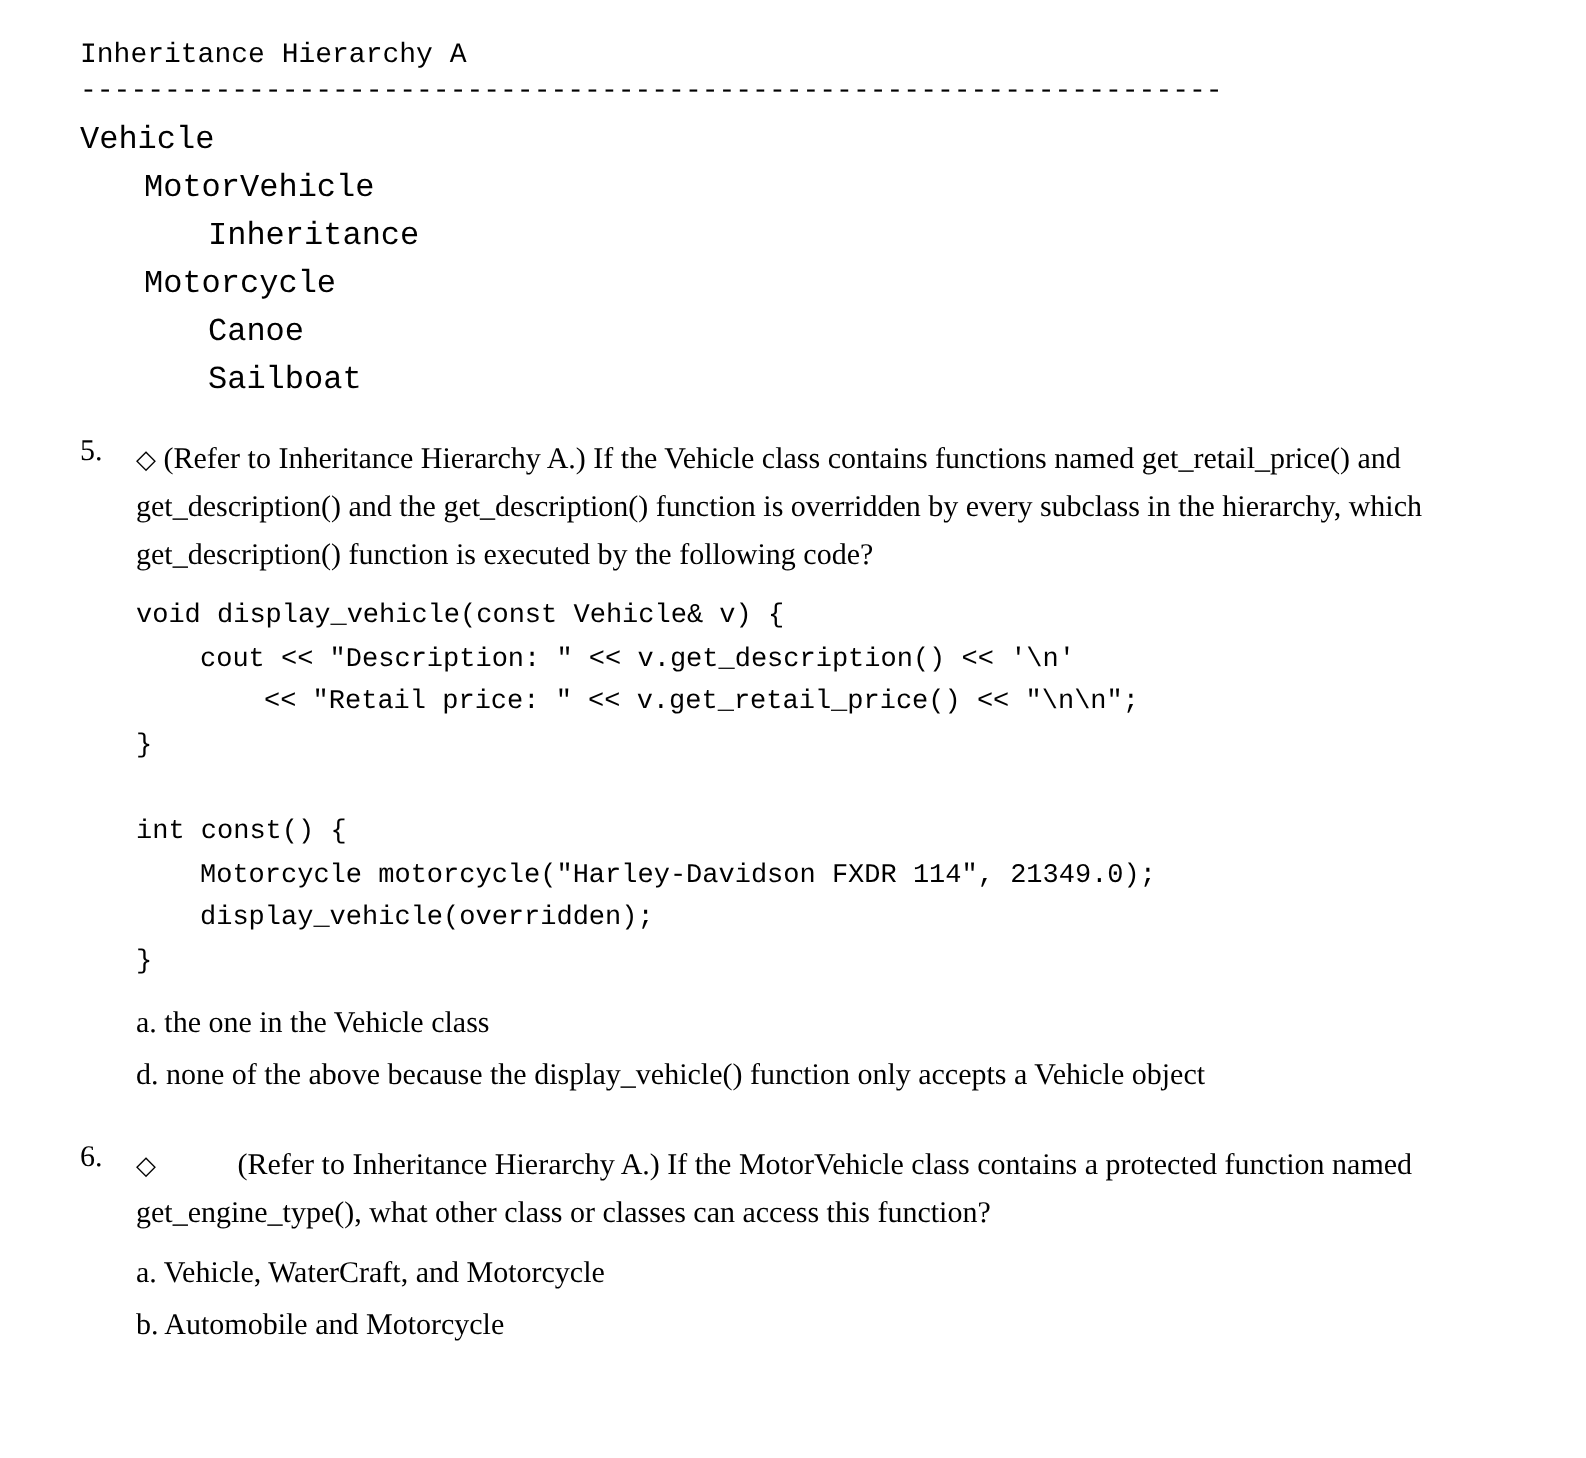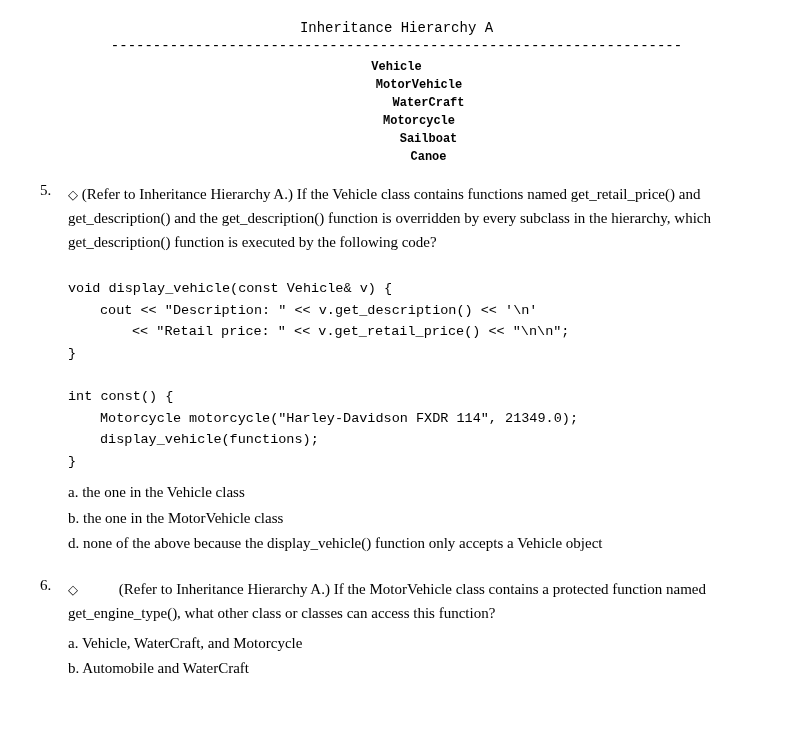--- a/index.html
+++ b/index.html
@@ -23,64 +23,62 @@
     }
     .divider-line {
       font-family: "Courier New", Courier, monospace;
       font-size: 14px;
       letter-spacing: 0px;
       margin-bottom: 4px;
       color: #000;
     }
     .hierarchy-tree {
       font-family: "Courier New", Courier, monospace;
-      font-size: 12px;
+      font-size: 16px;
       margin-bottom: 16px;
       line-height: 1.5;
-      font-weight: bold;
     }
     .tree-l0 { margin-left: 0px; }
-    .tree-l1 { margin-left: 45px; }
+    .tree-l1 { margin-left: 32px; }
     .tree-l2 { margin-left: 64px; }
 
     .question-block {
       margin-bottom: 20px;
     }
     .question-text {
       font-size: 15px;
       line-height: 1.6;
       margin-bottom: 10px;
       text-align: justify;
     }
     .diamond {
       display: inline;
       font-size: 13px;
     }
     .code-block {
       font-family: "Courier New", Courier, monospace;
       font-size: 13.5px;
       line-height: 1.6;
-      margin: 24px 0 8px 0;
+      margin: 8px 0 8px 0;
       background: #fff;
     }
     .code-indent1 { margin-left: 32px; }
     .code-indent2 { margin-left: 64px; }
 
     .answer-options {
       font-size: 15px;
       line-height: 1.7;
       margin-top: 6px;
     }
     .answer-option {
       display: block;
     }
 
     .section-gap {
       margin-bottom: 12px;
-      text-align: center;
     }
 
     .q5-wrapper {
       display: flex;
       gap: 0;
       margin-bottom: 4px;
     }
     .q5-num {
       min-width: 28px;
       flex-shrink: 0;
@@ -100,24 +98,24 @@
   </style>
 </head>
 <body>
 
 <div class="section-gap">
   <div class="hierarchy-title">Inheritance Hierarchy A</div>
   <div class="divider-line">--------------------------------------------------------------------</div>
   <div class="hierarchy-tree">
     <div class="tree-l0">Vehicle</div>
     <div class="tree-l1">MotorVehicle</div>
-    <div class="tree-l2">WaterCraft</div>
+    <div class="tree-l2">Inheritance</div>
     <div class="tree-l1">Motorcycle</div>
+    <div class="tree-l2">Canoe</div>
     <div class="tree-l2">Sailboat</div>
-    <div class="tree-l2">Canoe</div>
   </div>
 </div>
 
 <div class="question-block">
   <div class="q5-wrapper">
     <span class="q5-num">5.</span>
     <div>
       <span class="diamond">◇</span>
       <span class="question-text" style="display:inline;">(Refer to Inheritance Hierarchy A.) If the Vehicle class contains functions named get_retail_price() and get_description() and the get_description() function is overridden by every subclass in the hierarchy, which get_description() function is executed by the following code?</span>
     </div>
@@ -125,41 +123,40 @@
 
   <div class="indent-block">
     <div class="code-block">
       <div>void display_vehicle(const Vehicle&amp; v) {</div>
       <div class="code-indent1">cout &lt;&lt; "Description:  " &lt;&lt; v.get_description() &lt;&lt; '\n'</div>
       <div class="code-indent2">&lt;&lt; "Retail price: " &lt;&lt; v.get_retail_price() &lt;&lt; "\n\n";</div>
       <div>}</div>
       <div>&nbsp;</div>
       <div>int const() {</div>
       <div class="code-indent1">Motorcycle motorcycle("Harley-Davidson FXDR 114", 21349.0);</div>
-      <div class="code-indent1">display_vehicle(functions);</div>
+      <div class="code-indent1">display_vehicle(overridden);</div>
       <div>}</div>
     </div>
 
     <div class="answer-options">
       <span class="answer-option">a. the one in the Vehicle class</span>
-      <span class="answer-option">b. the one in the MotorVehicle class</span>
       <span class="answer-option">d. none of the above because the display_vehicle() function only accepts a Vehicle object</span>
     </div>
   </div>
 </div>
 
 <div class="question-block">
   <div class="q6-wrapper">
     <span class="q6-num">6.</span>
     <div>
       <span class="diamond">◇</span>
       <span class="question-text" style="display:inline;margin-left:37px;">(Refer to Inheritance Hierarchy A.) If the MotorVehicle class contains a protected function named get_engine_type(), what other class or classes can access this function?</span>
     </div>
   </div>
 
   <div class="indent-block">
     <div class="answer-options">
       <span class="answer-option">a. Vehicle, WaterCraft, and Motorcycle</span>
-      <span class="answer-option">b. Automobile and WaterCraft</span>
+      <span class="answer-option">b. Automobile and Motorcycle</span>
 
     </div>
   </div>
 </div>
 
 </body></html>

